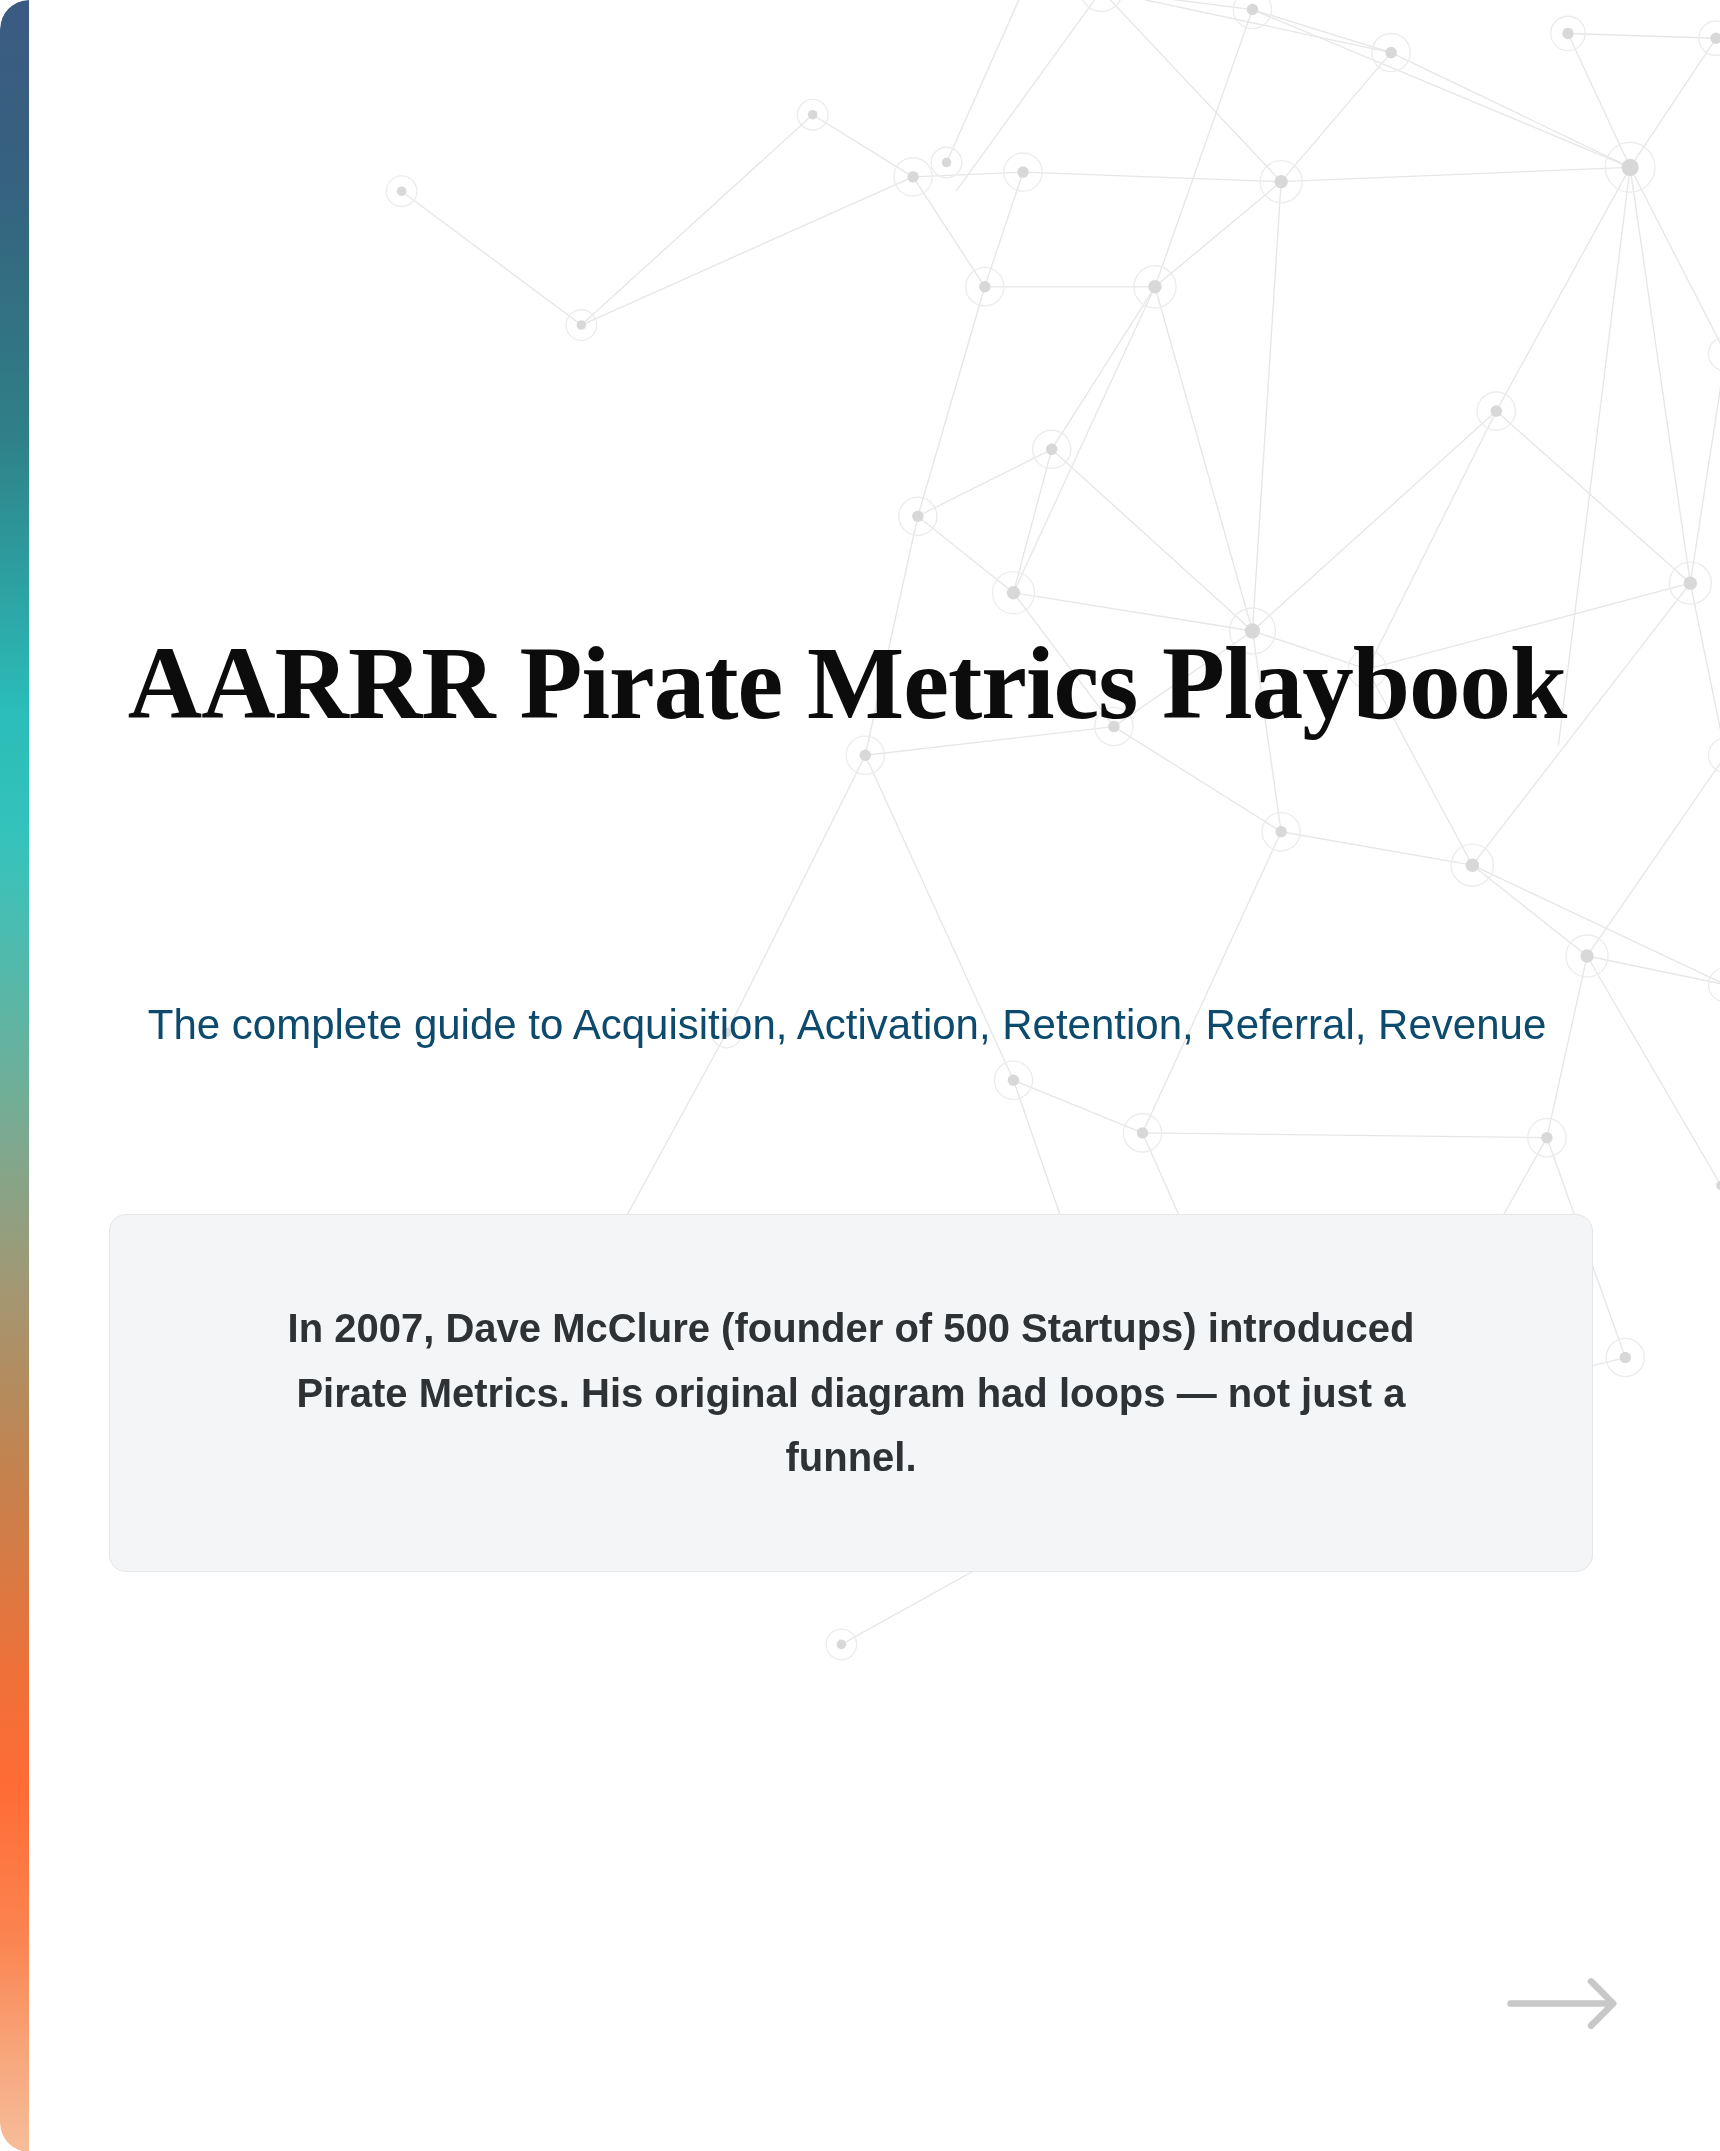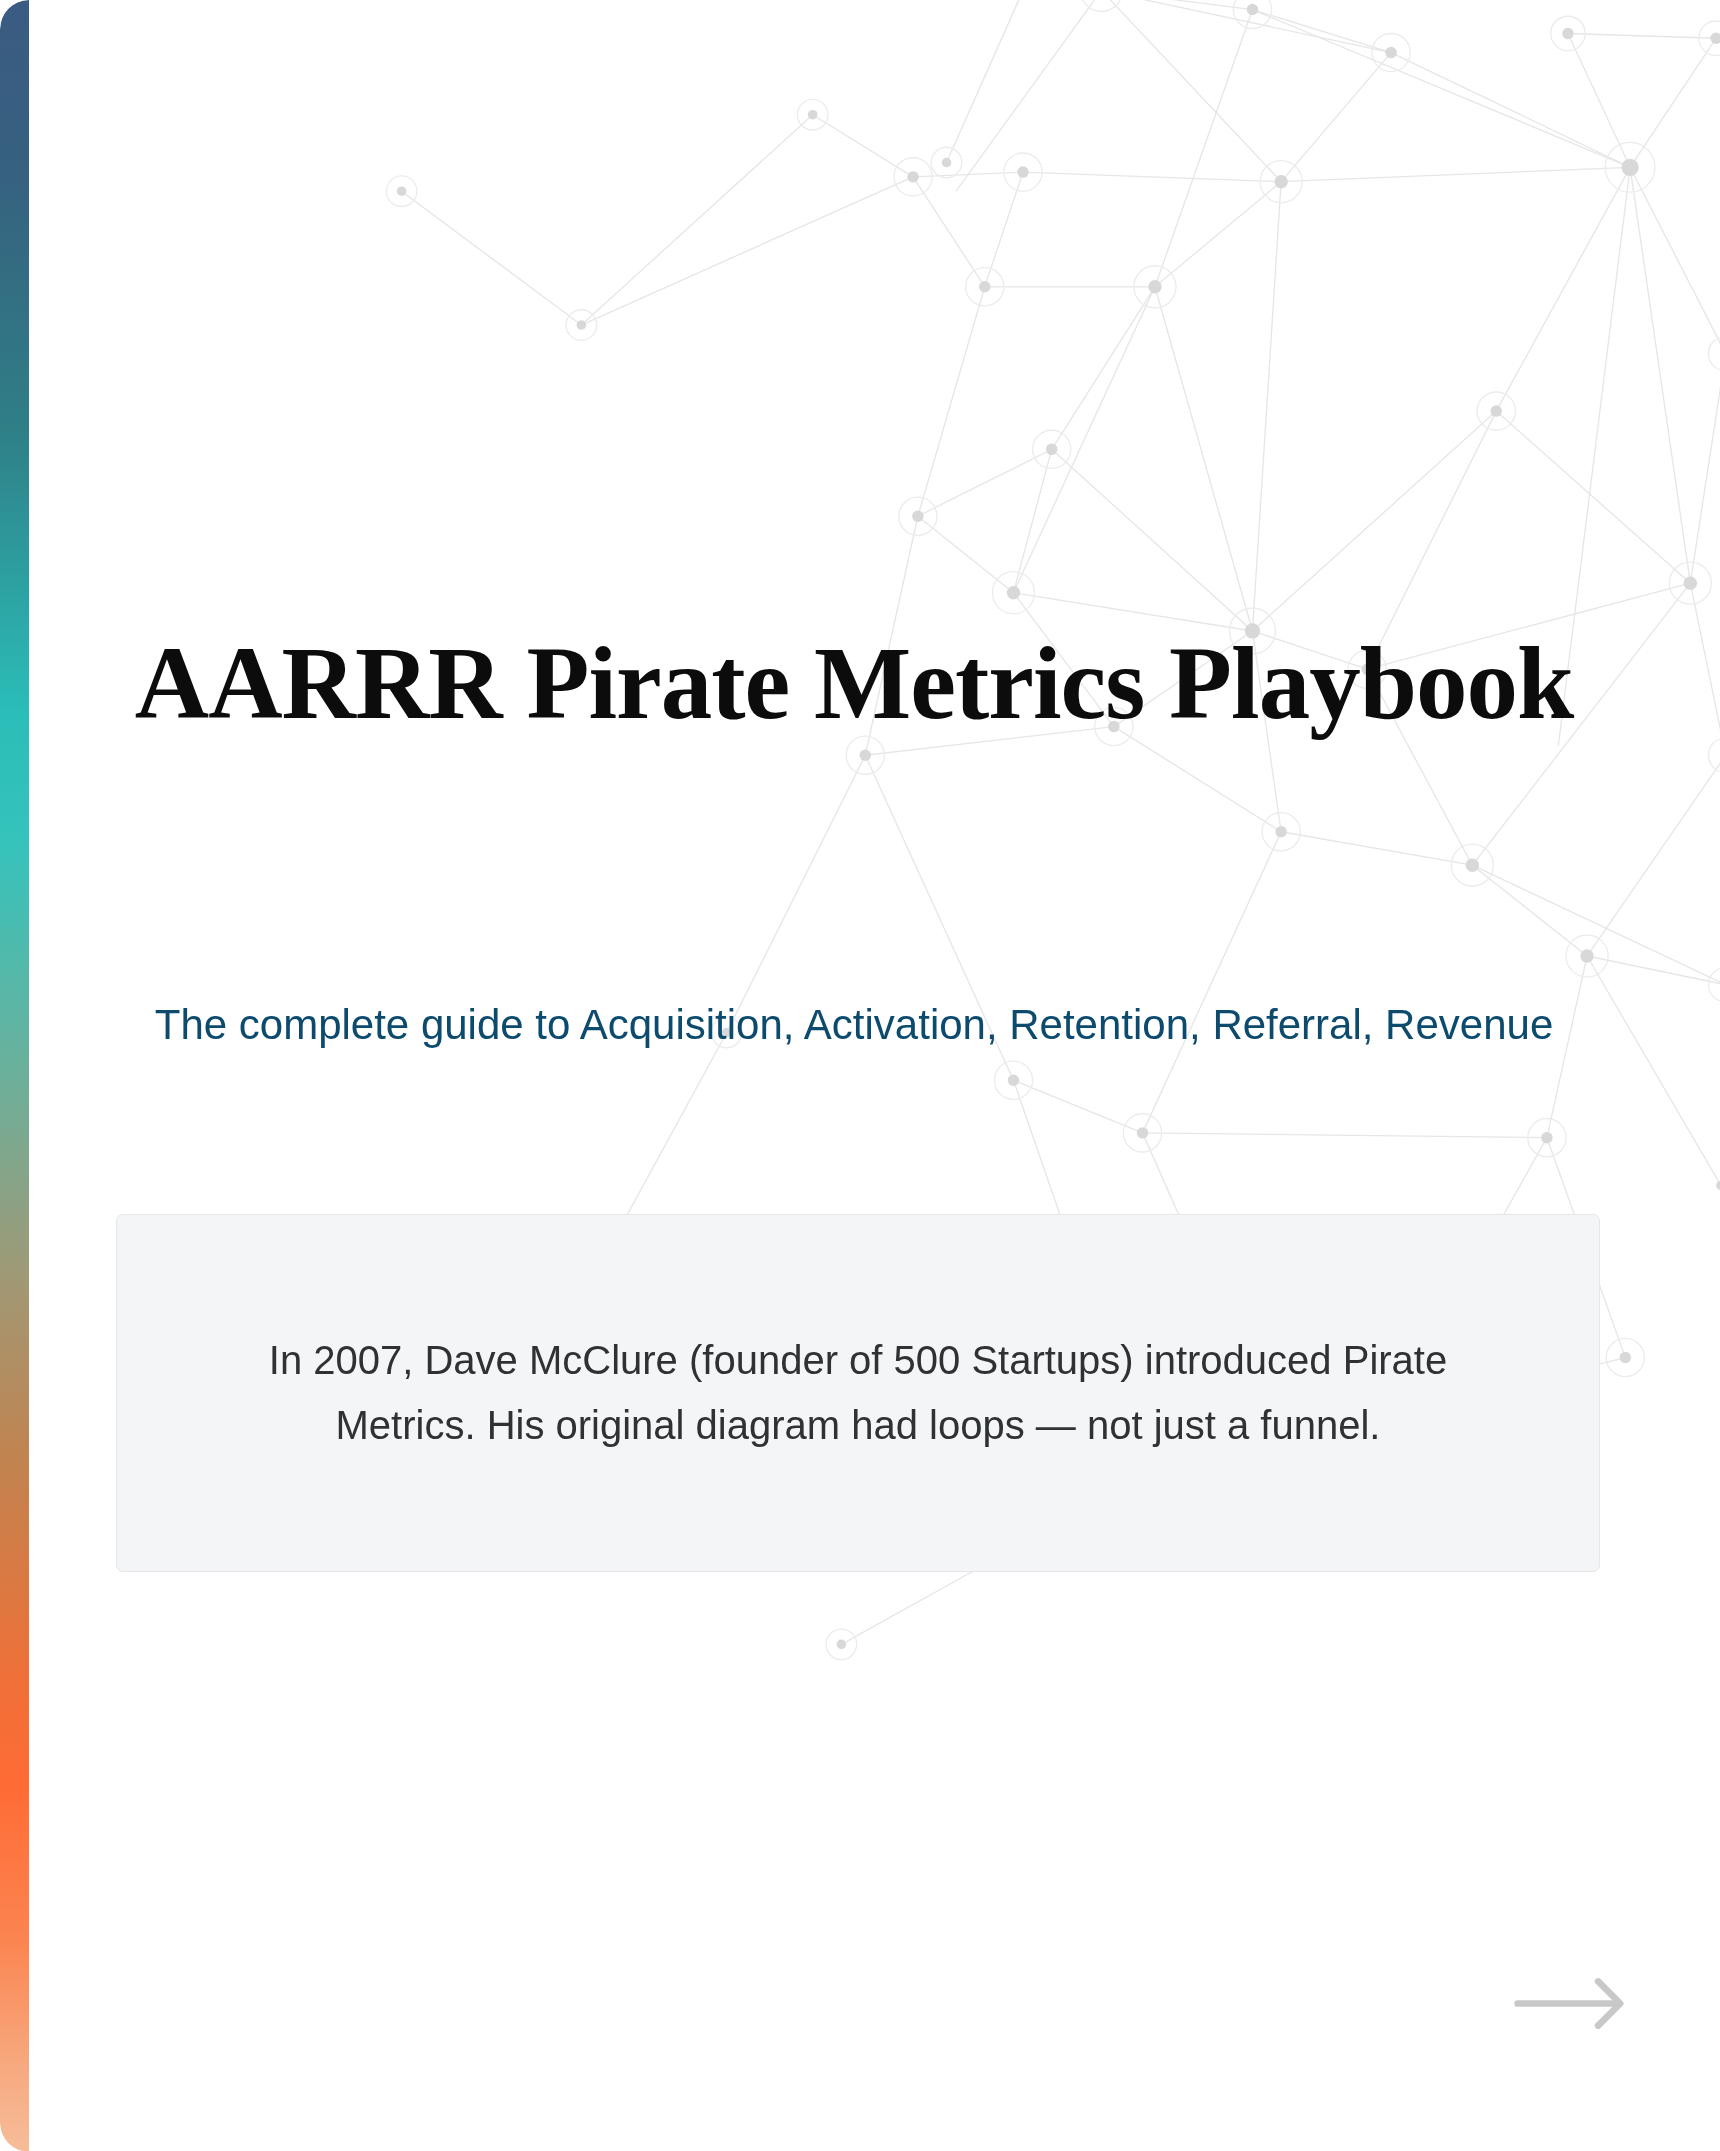--- a/index.html
+++ b/index.html
@@ -57,21 +57,21 @@
     left: 0;
     top: 0;
     width: 1721px;
     height: 2152px;
     pointer-events: none;
   }
 
   
   .content {
     position: absolute;
-    left: 27px;
+    left: 20px;
     top: 0;
     width: 1440px;
     height: 2152px;
   }
 
   .title {
     position: absolute;
     left: 86px;
     top: 621px;
     width: 1482px;
@@ -101,24 +101,25 @@
 
   .callout-card {
     position: absolute;
     left: 89px;
     top: 1214px;
     width: 1484px;
     height: 358px;
     box-sizing: border-box;
     background: #f4f5f7;
     border: 1px solid #e4e6e9;
-    border-radius: 7px;
+    border-radius: 17px;
     display: flex;
     align-items: center;
     justify-content: center;
+    font-weight: bold;
   }
 
   .callout-text {
     width: 1243px;
     text-align: center;
     font-family: "Liberation Sans", sans-serif;
     font-size: 40px;
     line-height: 1.62;
     color: #2e3235;
     margin: 0;

